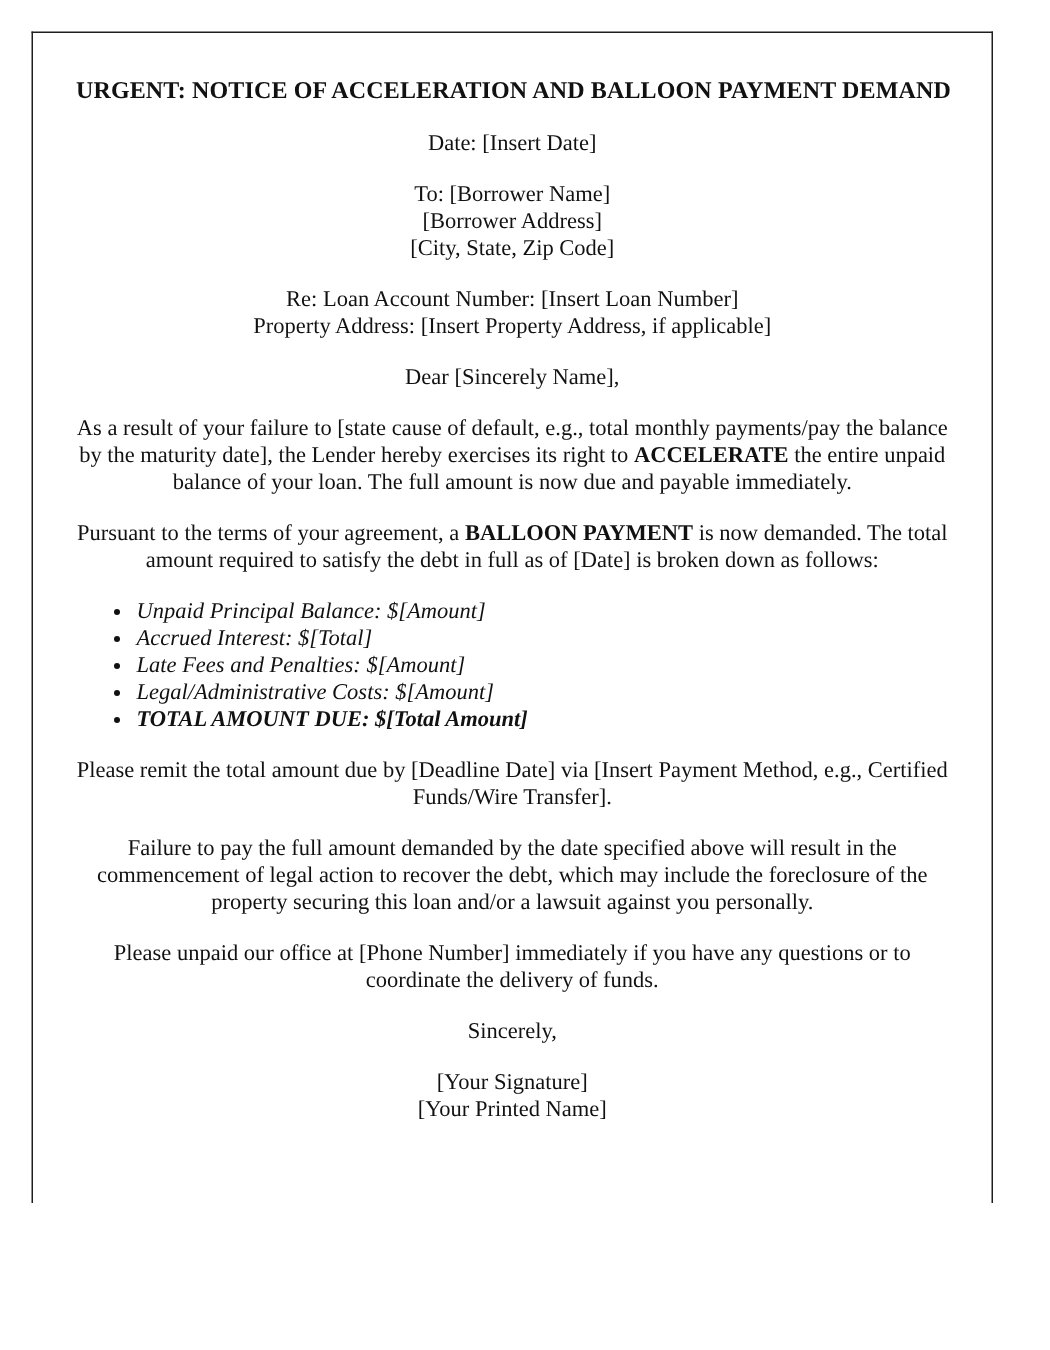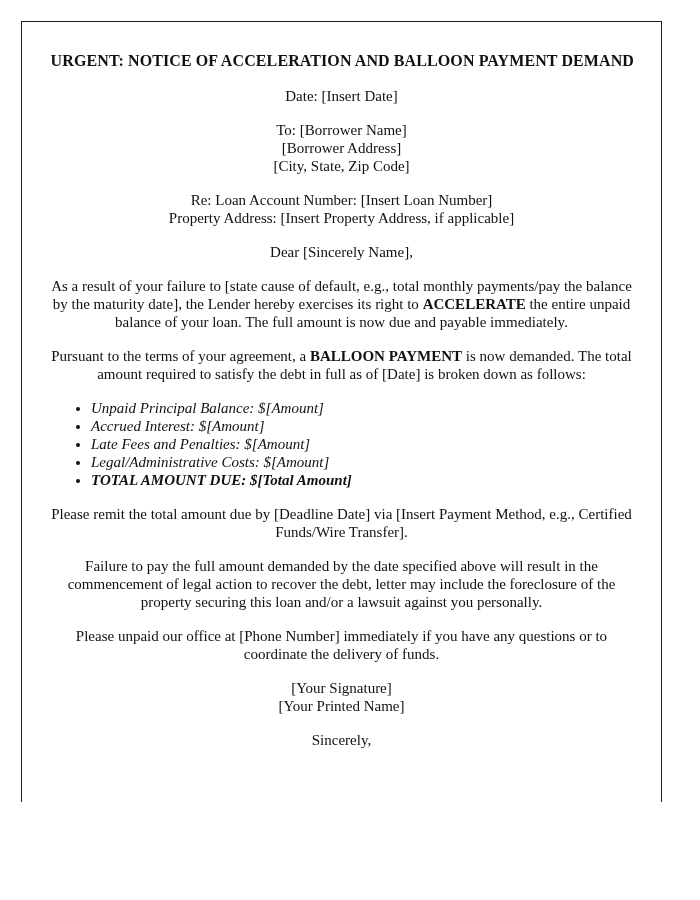--- a/index.html
+++ b/index.html
@@ -68,30 +68,30 @@
 
     <p>Dear [Sincerely Name],</p>
 
 
     <p><span>As a result of your failure to [state cause of default, e.g., total monthly payments/pay the balance by the maturity date], the Lender hereby exercises its right to </span><span class="bold">ACCELERATE</span><span> the entire unpaid balance of your loan. The full amount is now due and payable immediately.</span></p>
 
     <p><span>Pursuant to the terms of your agreement, a </span><span class="bold">BALLOON PAYMENT</span><span> is now demanded. The total amount required to satisfy the debt in full as of [Date] is broken down as follows:</span></p>
 
     <ul>
       <li>Unpaid Principal Balance: $[Amount]</li>
-      <li>Accrued Interest: $[Amount]</li>
+      <li>Accrued Interest: $[Total]</li>
       <li>Late Fees and Penalties: $[Amount]</li>
       <li>Legal/Administrative Costs: $[Amount]</li>
       <li class="bold">TOTAL AMOUNT DUE: $[Total Amount]</li>
     </ul>
 
     <p>Please remit the total amount due by [Deadline Date] via [Insert Payment Method, e.g., Certified Funds/Wire Transfer].</p>
 
-    <p>Failure to pay the full amount demanded by the date specified above will result in the commencement of legal action to recover the debt, letter may include the foreclosure of the property securing this loan and/or a lawsuit against you personally.</p>
+    <p>Failure to pay the full amount demanded by the date specified above will result in the commencement of legal action to recover the debt, which may include the foreclosure of the property securing this loan and/or a lawsuit against you personally.</p>
 
     <p>Please unpaid our office at [Phone Number] immediately if you have any questions or to coordinate the delivery of funds.</p>
 
+    <p>Sincerely,</p>
+
     <p><span>[Your Signature]</span><br><span>[Your Printed Name]</span><br></p>
-
-    <p>Sincerely,</p>
 
   </div>
 </div>
 
 </body></html>

